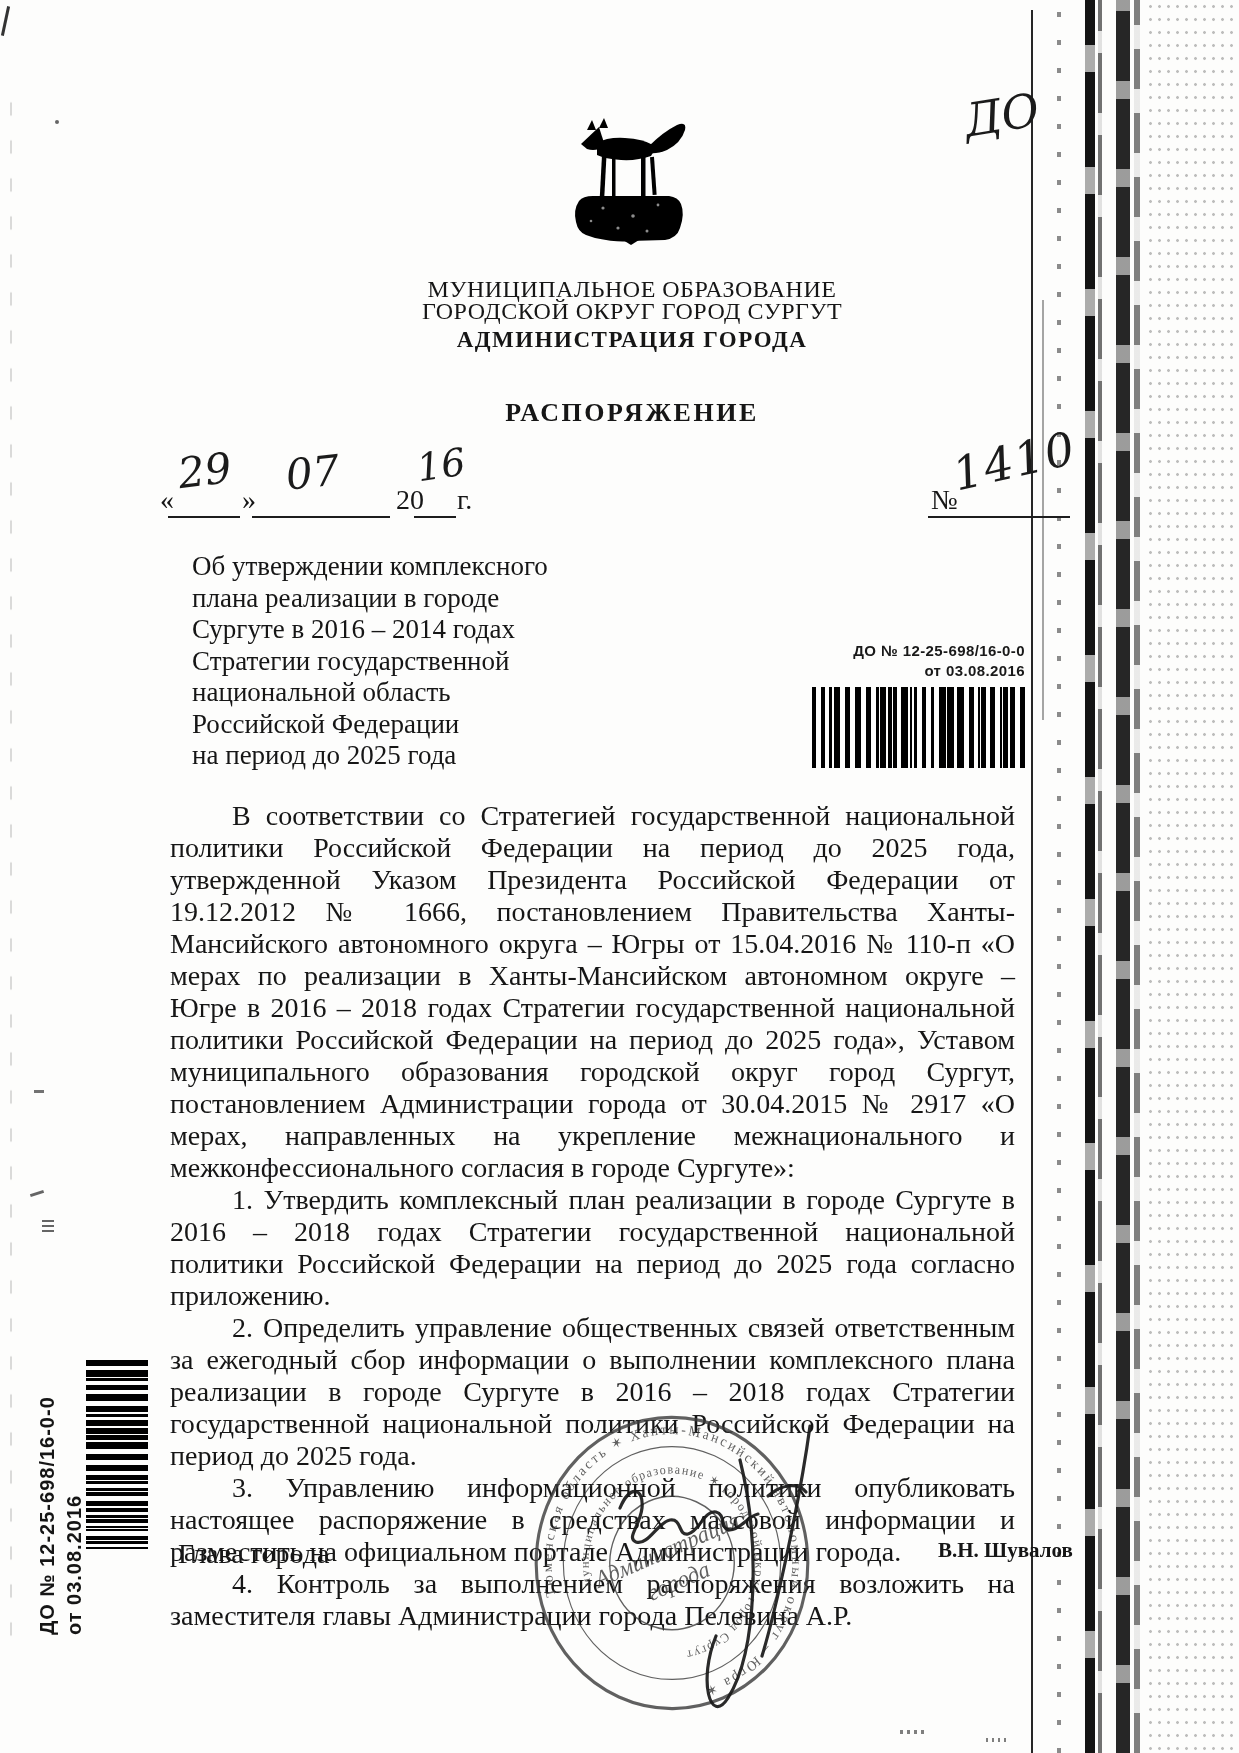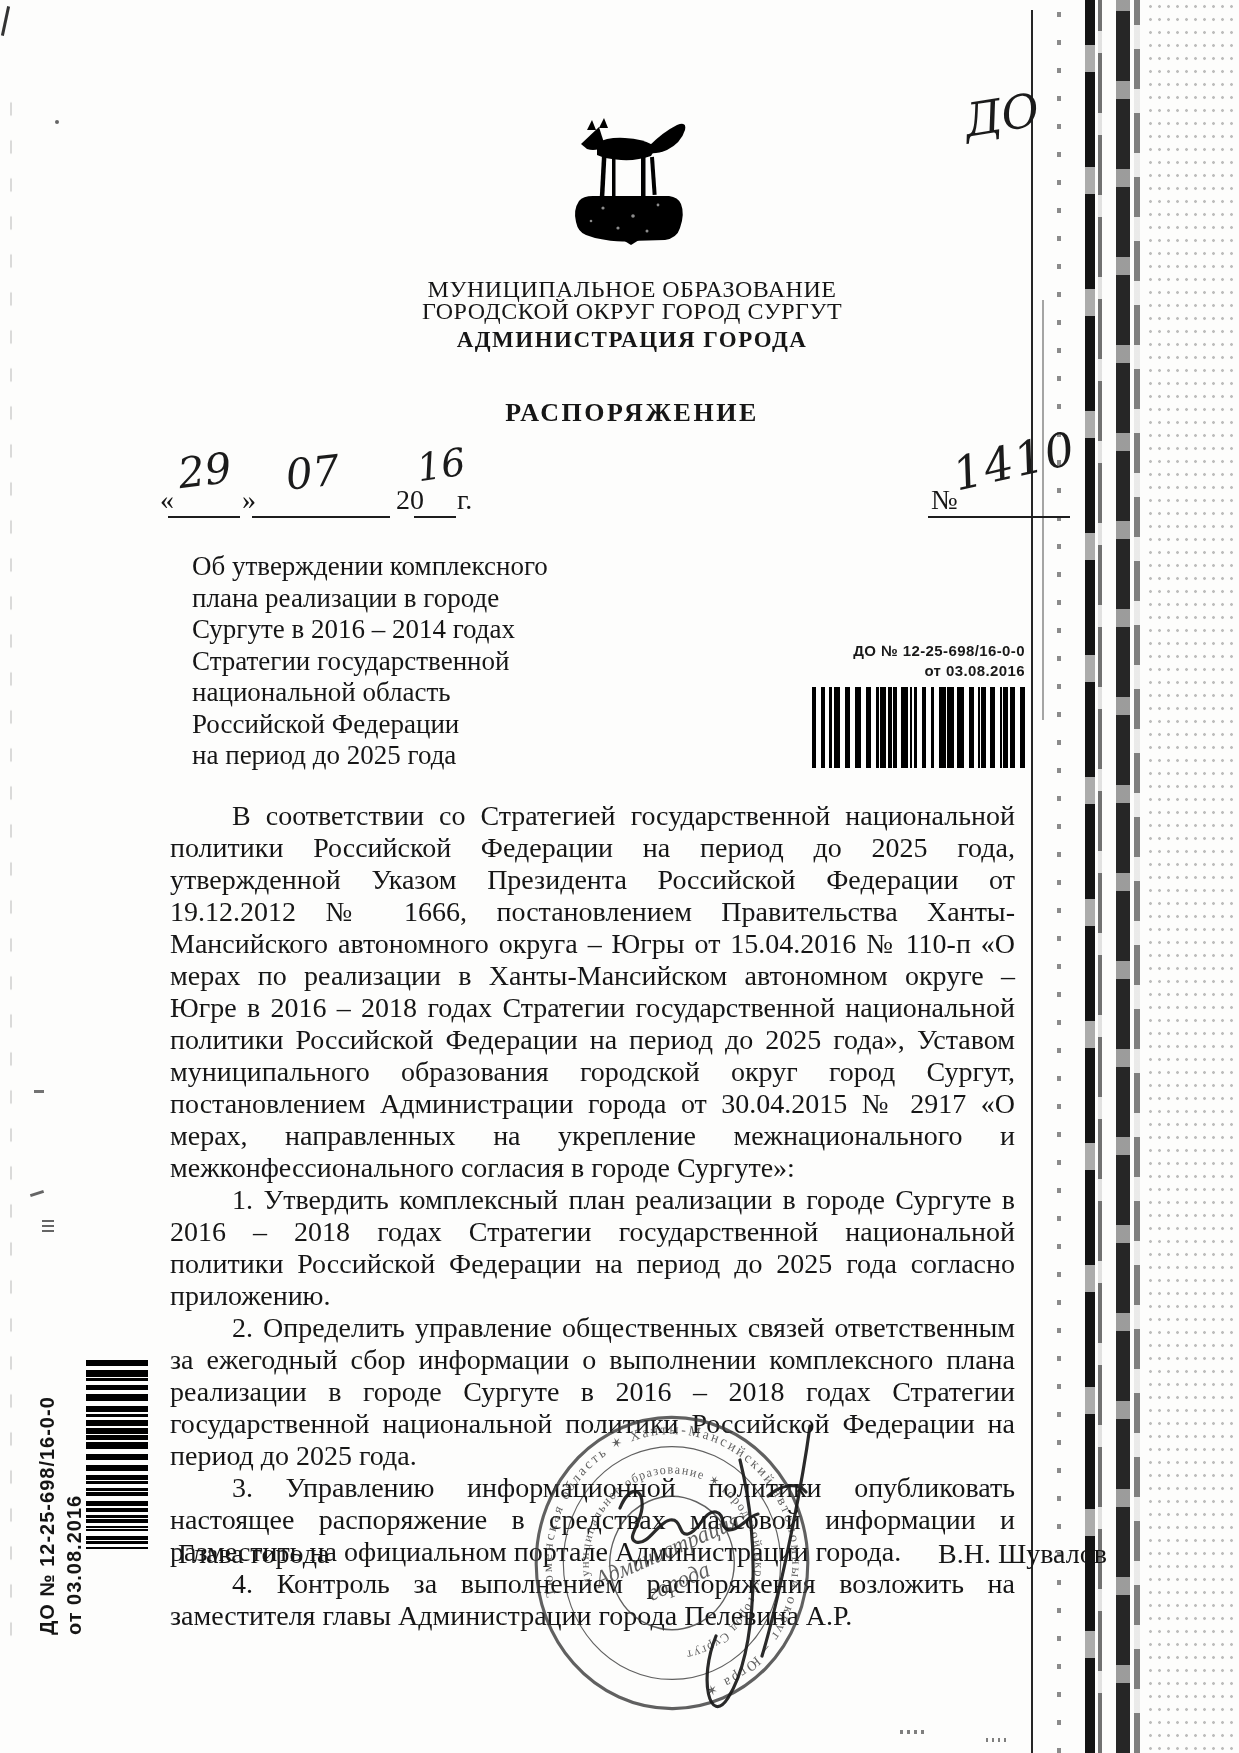--- a/index.html
+++ b/index.html
@@ -19,21 +19,21 @@
   .subject{left:192px;top:551px;width:400px;font-size:27px;line-height:31.5px;}
   
   .reglabel{left:700px;top:641px;width:325px;text-align:right;
             font-family:"Liberation Sans",sans-serif;font-weight:bold;
             font-size:15px;line-height:20px;color:#191919;letter-spacing:.4px;}
   
   .body{left:170px;top:800px;width:845px;font-size:28px;line-height:32px;text-align:justify;}
   .body p{margin:0;text-indent:62px;}
   
   .sigtitle{left:178px;top:1538px;font-size:28px;white-space:nowrap;}
-  .signame{left:938px;top:1538px;font-size:28px;white-space:nowrap;}
+  .signame{left:938px;top:1538px;font-size:21px;white-space:nowrap;font-weight:bold;}
   
   .sidereg{left:34px;top:1285px;width:350px;height:58px;
            transform-origin:0 0;transform:rotate(-90deg) translateX(-350px);
            font-family:"Liberation Sans",sans-serif;font-weight:bold;
            font-size:20px;line-height:27px;letter-spacing:1px;color:#151515;white-space:nowrap;}
   
   .edgeline{left:1031px;top:10px;width:2px;height:1743px;background:#000;opacity:.85;}
   .edgeline2{left:1042px;top:300px;width:2px;height:420px;background:#000;opacity:.35;}
   .banddots{left:1057px;top:0;width:4px;height:1753px;opacity:.45;
     background:repeating-linear-gradient(0deg,#000 0 5px,transparent 5px 28px);}

